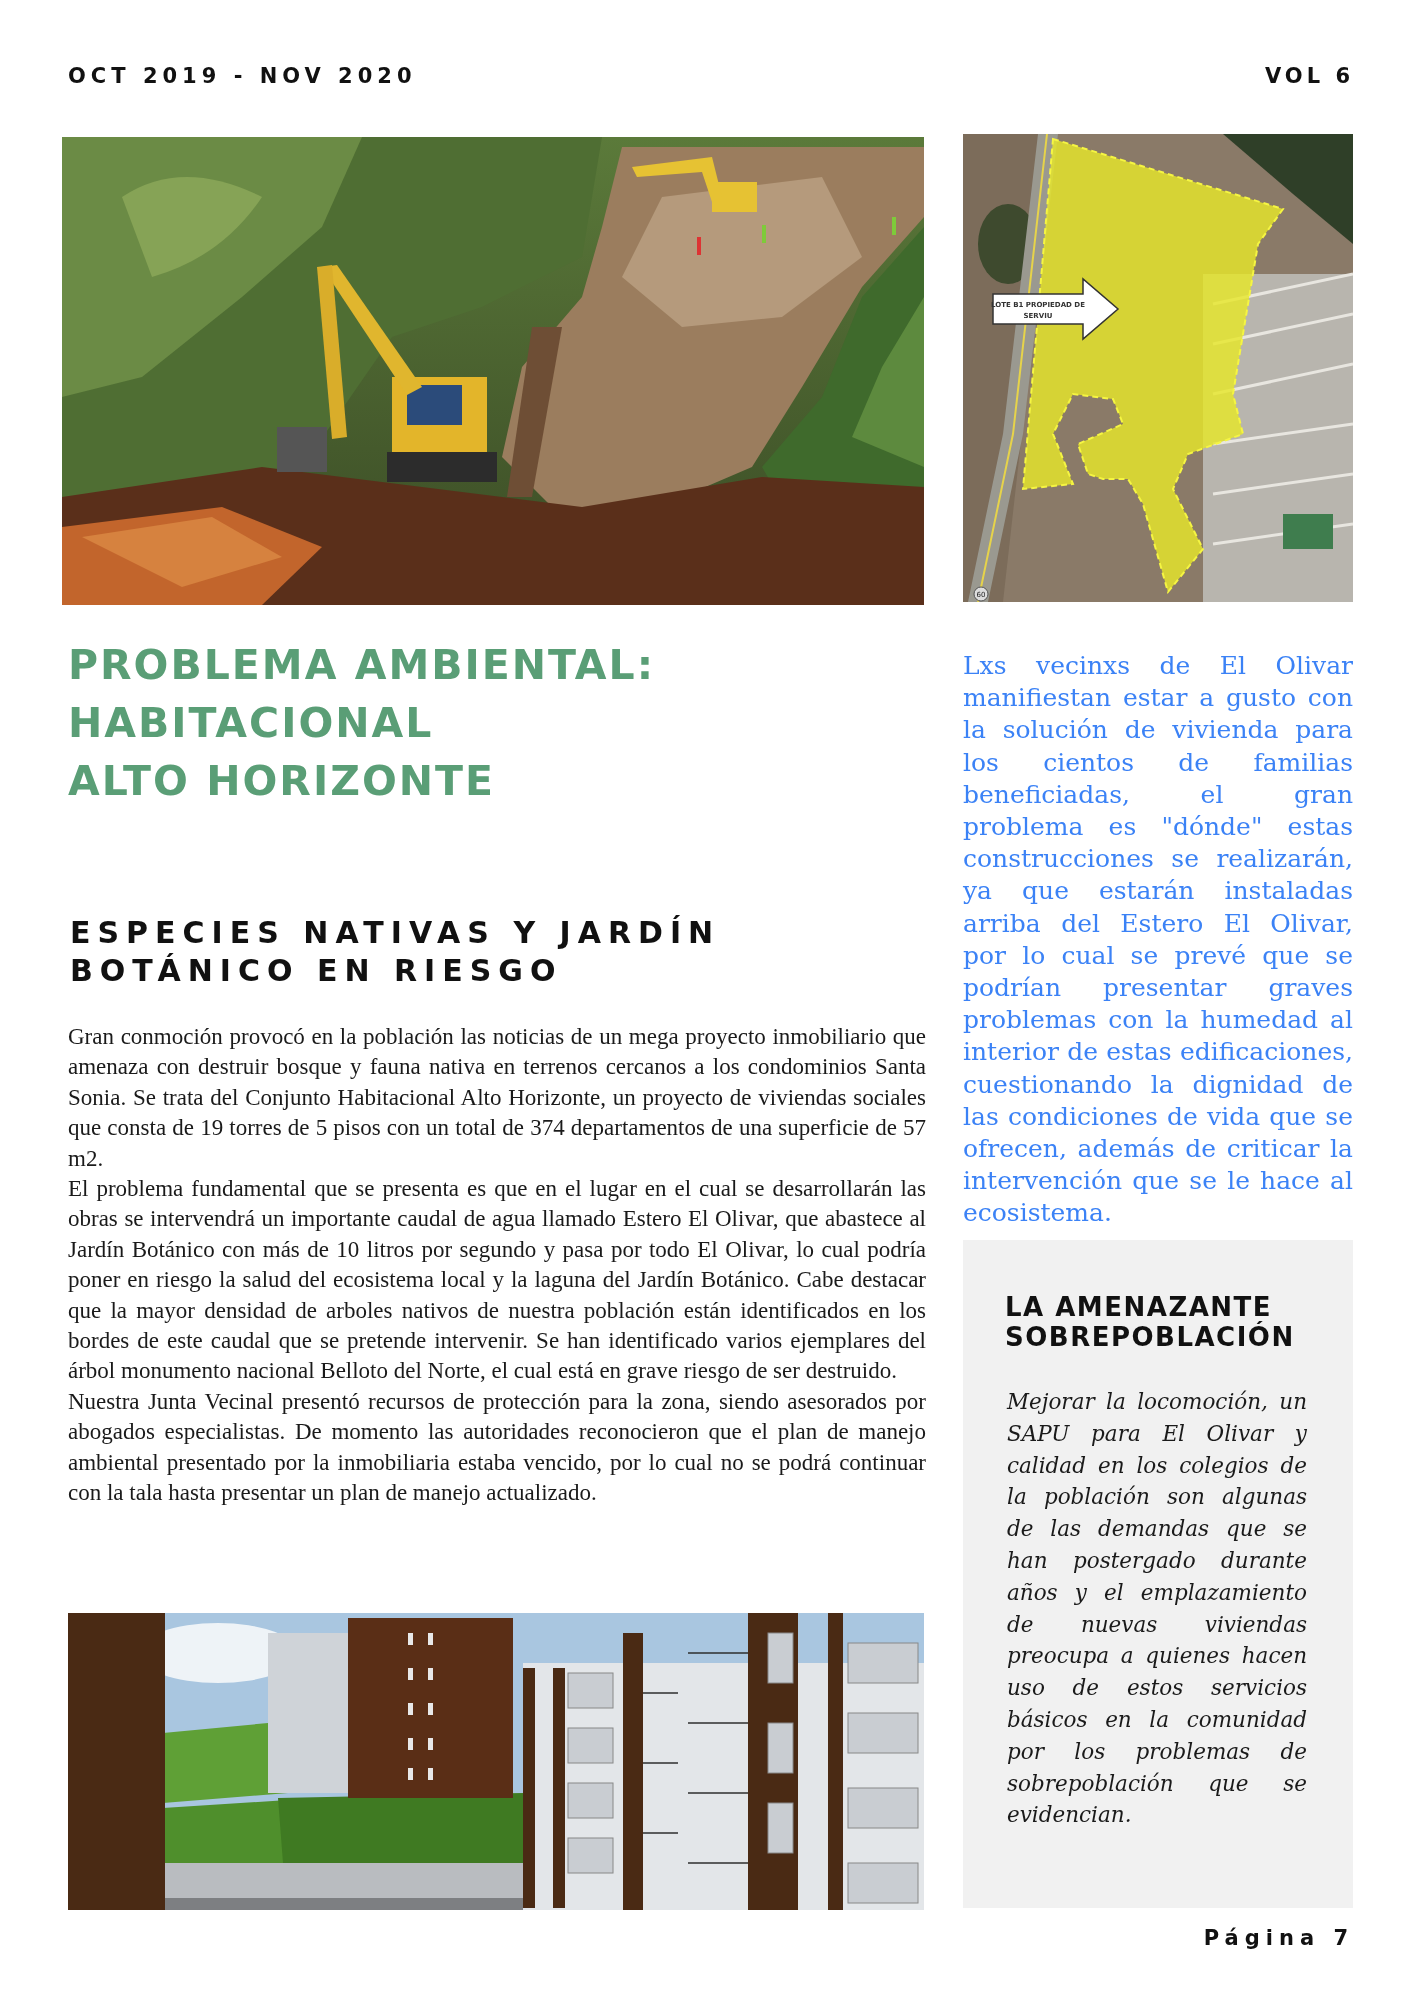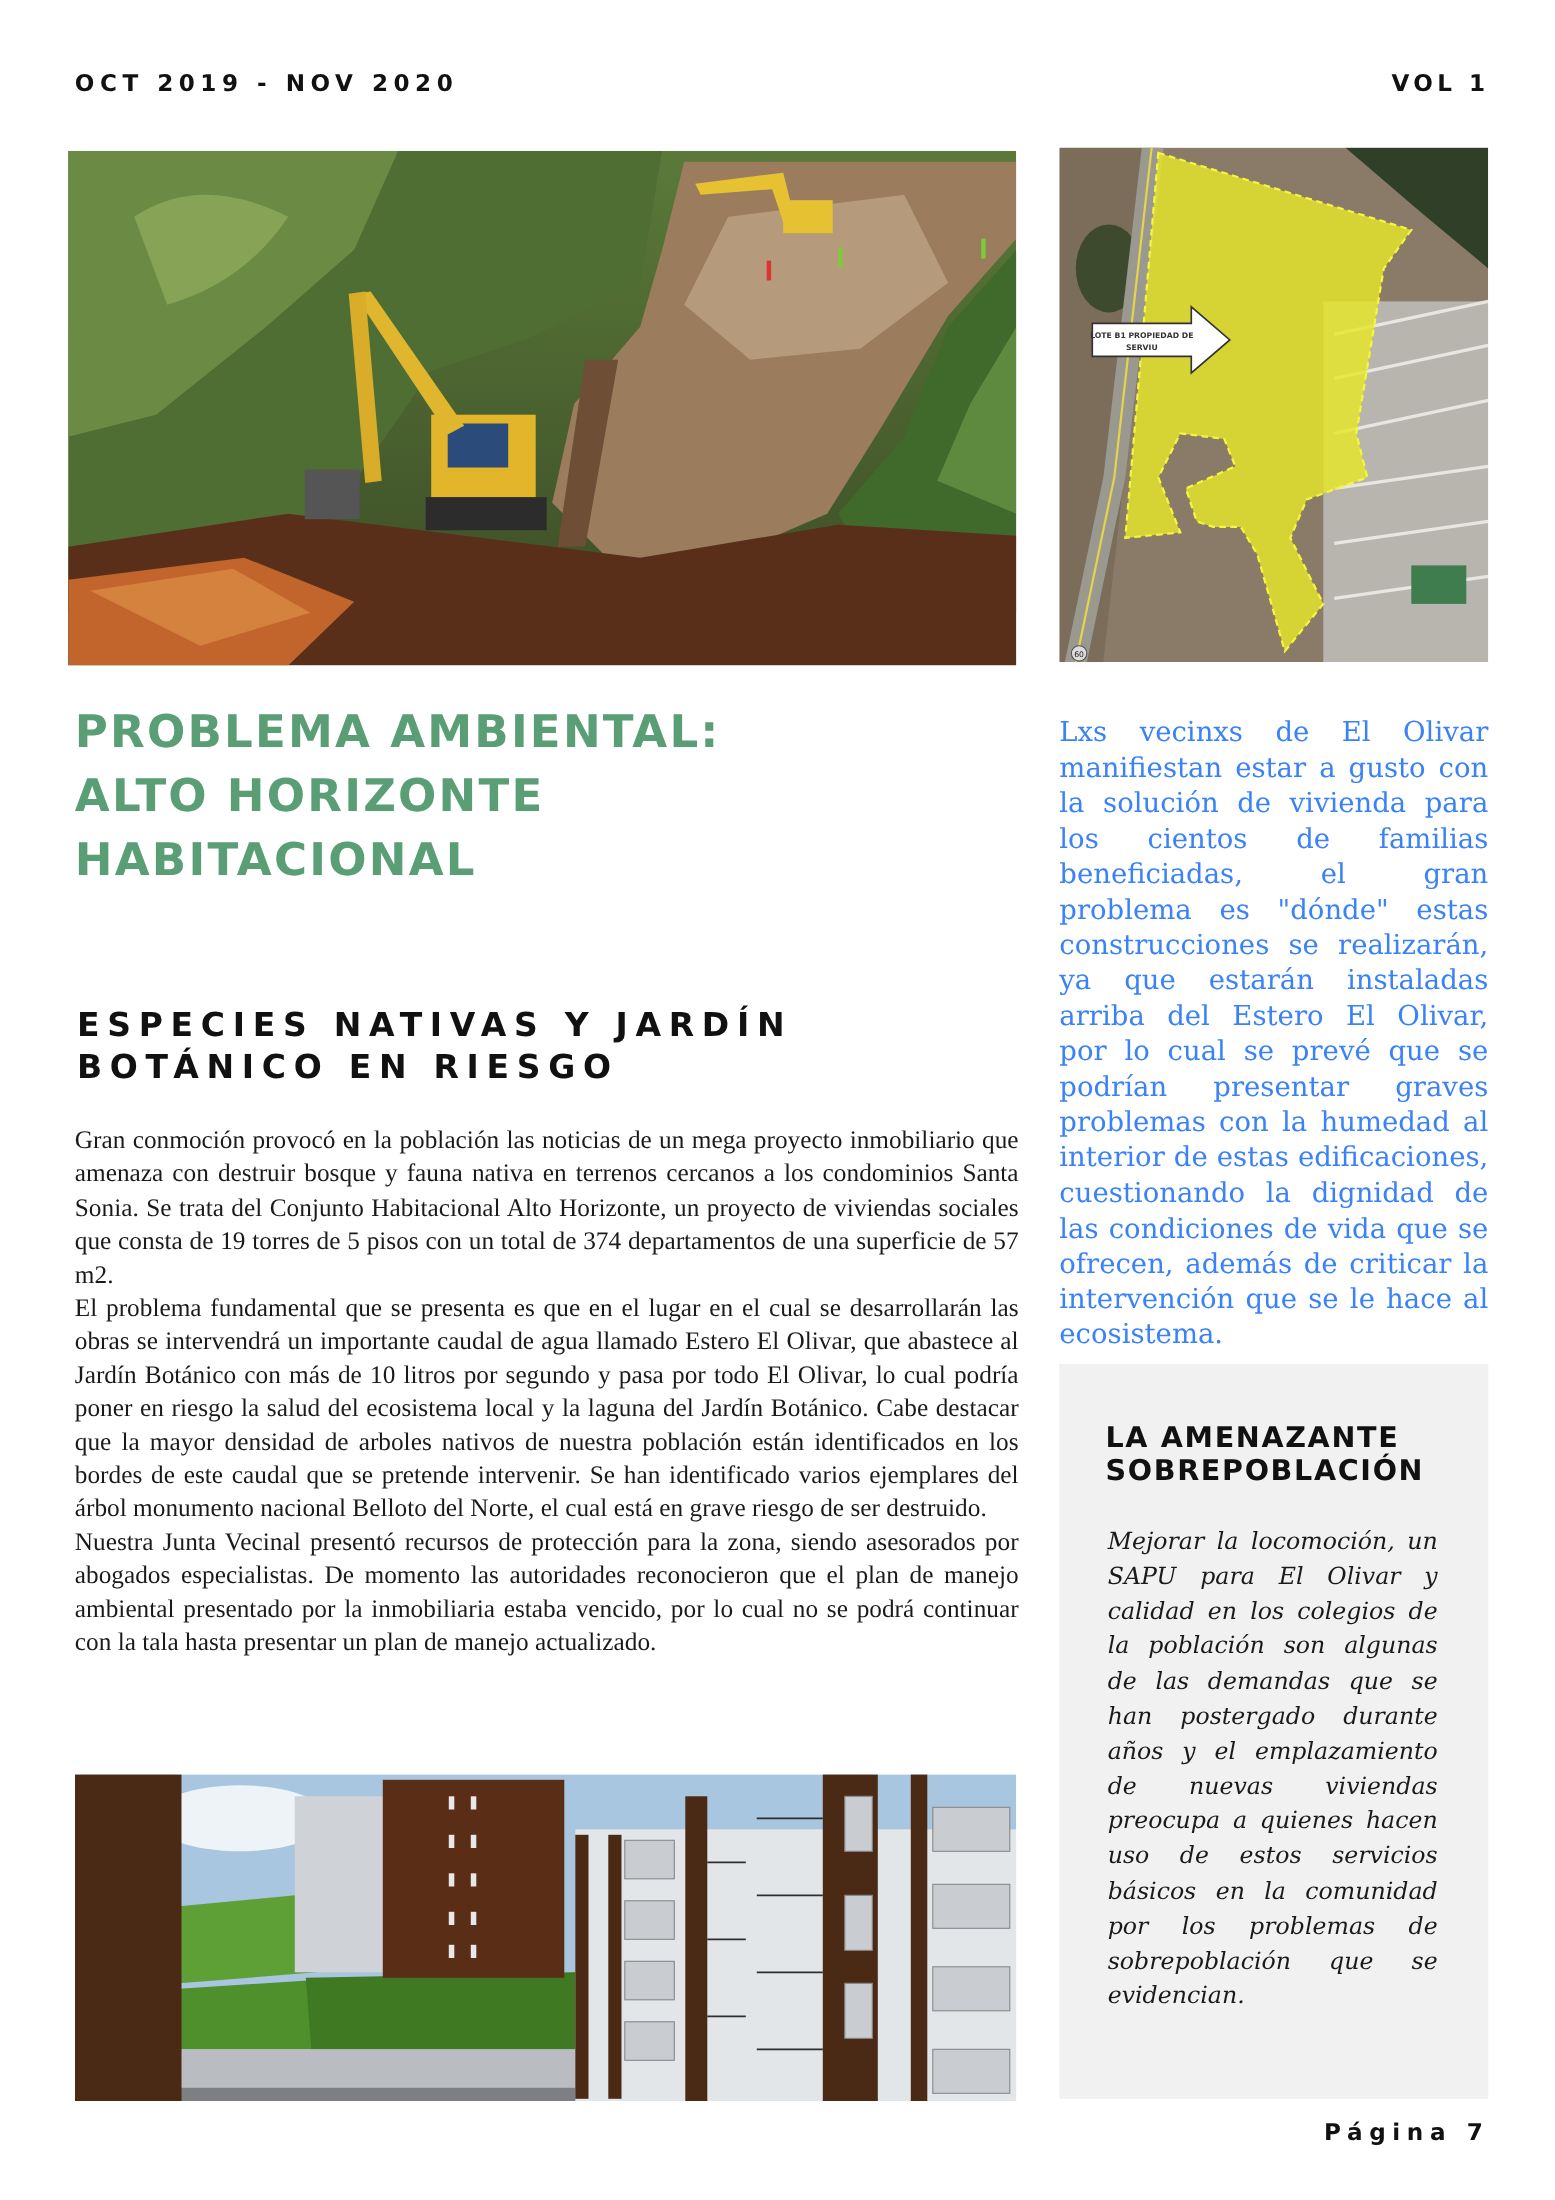--- a/index.html
+++ b/index.html
@@ -66,21 +66,21 @@
     .page-number {
       position: absolute; right: 60px; top: 1926px;
       font-family: "DejaVu Sans", sans-serif; font-weight: bold;
       font-size: 21px; letter-spacing: 6px; color: #111;
     }
   </style>
 </head>
 <body>
 
 <div class="header-date">OCT 2019 - NOV 2020</div>
-<div class="header-vol">VOL 1</div>
+<div class="header-vol">VOL 6</div>
 
 <div class="photo" id="photo-excavator">
   <svg viewBox="0 0 862 468" preserveAspectRatio="none">
     <defs>
       <linearGradient id="ex-sky" x1="0" y1="0" x2="0" y2="1">
         <stop offset="0" stop-color="#5b7a3a"></stop>
         <stop offset="1" stop-color="#3a4a25"></stop>
       </linearGradient>
     </defs>
     <rect width="862" height="468" fill="url(#ex-sky)"></rect>
@@ -149,22 +149,22 @@
       <text x="75" y="173" font-family="DejaVu Sans, sans-serif" font-size="7" font-weight="bold" text-anchor="middle" fill="#333">LOTE B1 PROPIEDAD DE</text>
       <text x="75" y="184" font-family="DejaVu Sans, sans-serif" font-size="7" font-weight="bold" text-anchor="middle" fill="#333">SERVIU</text>
     </g>
     <circle cx="18" cy="460" r="7" fill="#ddd" stroke="#555"></circle>
     <text x="18" y="463" font-family="DejaVu Sans, sans-serif" font-size="7" text-anchor="middle" fill="#222">60</text>
   </svg>
 </div>
 
 <h1 class="main-title">
   <span>PROBLEMA AMBIENTAL:</span>
+  <span>HABITACIONAL</span>
   <span>ALTO HORIZONTE</span>
-  <span>HABITACIONAL</span>
 </h1>
 
 <h2 class="subtitle">ESPECIES NATIVAS Y JARDÍN BOTÁNICO EN RIESGO</h2>
 
 <div class="body-text">
   <p>Gran conmoción provocó en la población las noticias de un mega proyecto inmobiliario que amenaza con destruir bosque y fauna nativa en terrenos cercanos a los condominios Santa Sonia. Se trata del Conjunto Habitacional Alto Horizonte, un proyecto de viviendas sociales que consta de 19 torres de 5 pisos con un total de 374 departamentos de una superficie de 57 m2.</p>
   <p>El problema fundamental que se presenta es que en el lugar en el cual se desarrollarán las obras se intervendrá un importante caudal de agua llamado Estero El Olivar, que abastece al Jardín Botánico con más de 10 litros por segundo y pasa por todo El Olivar, lo cual podría poner en riesgo la salud del ecosistema local y la laguna del Jardín Botánico. Cabe destacar que la mayor densidad de arboles nativos de nuestra población están identificados en los bordes de este caudal que se pretende intervenir. Se han identificado varios ejemplares del árbol monumento nacional Belloto del Norte, el cual está en grave riesgo de ser destruido.</p>
   <p>Nuestra Junta Vecinal presentó recursos de protección para la zona, siendo asesorados por abogados especialistas. De momento las autoridades reconocieron que el plan de manejo ambiental presentado por la inmobiliaria estaba vencido, por lo cual no se podrá continuar con la tala hasta presentar un plan de manejo actualizado.</p>
 </div>
 

